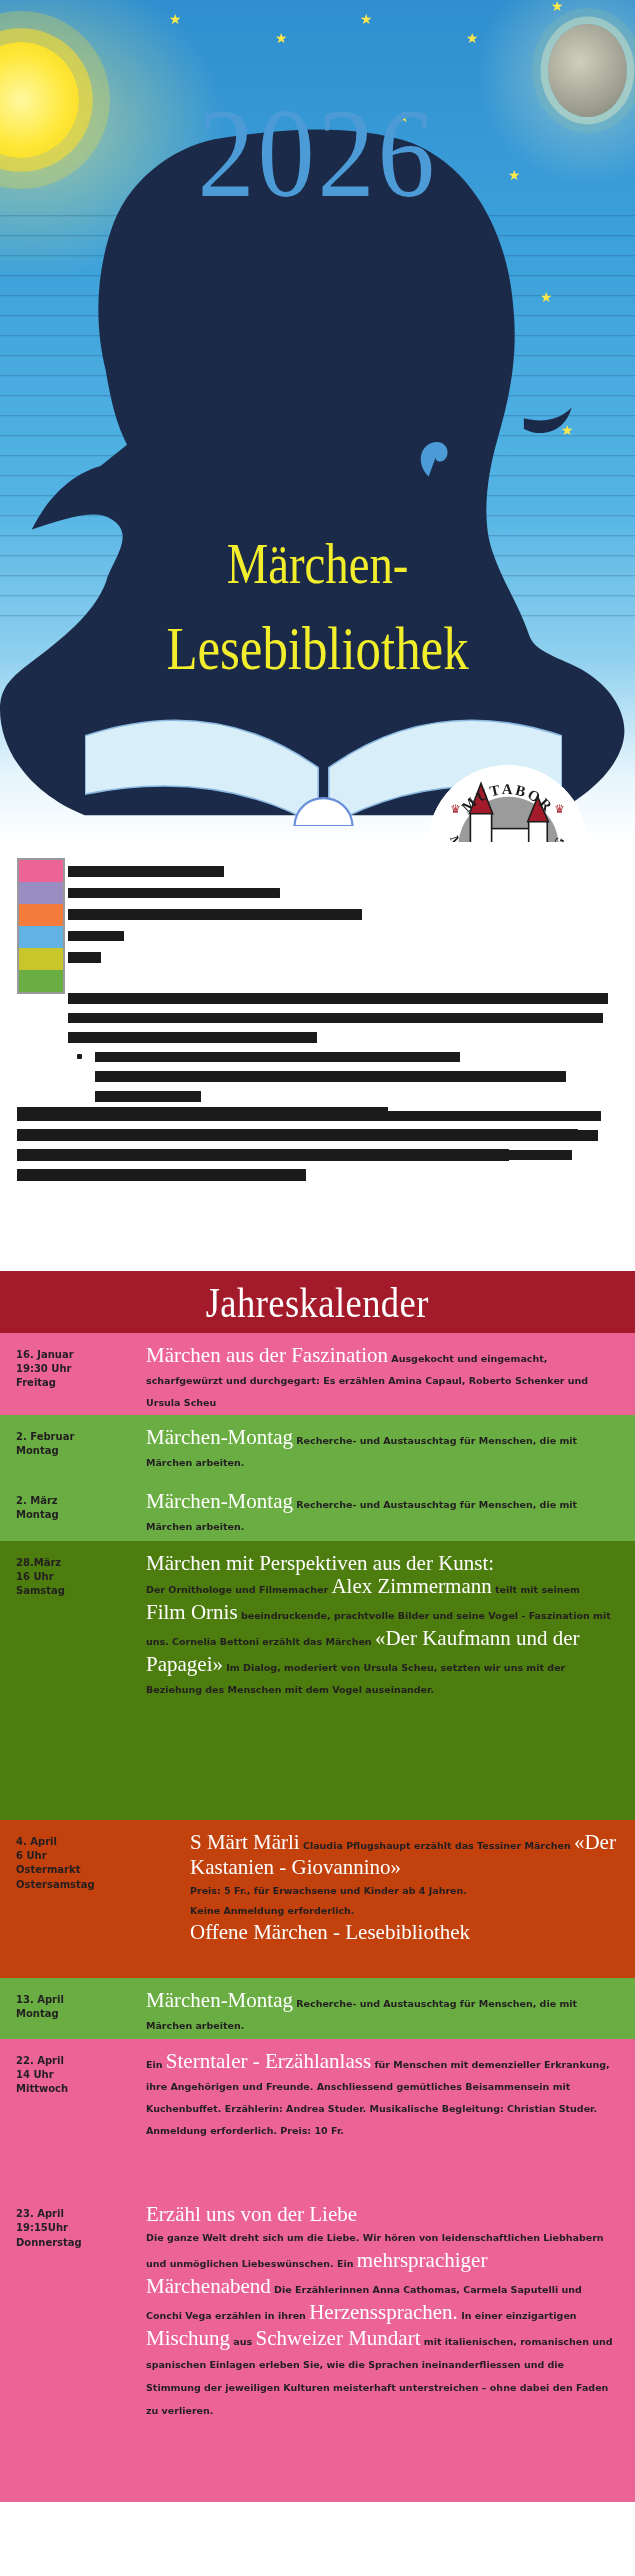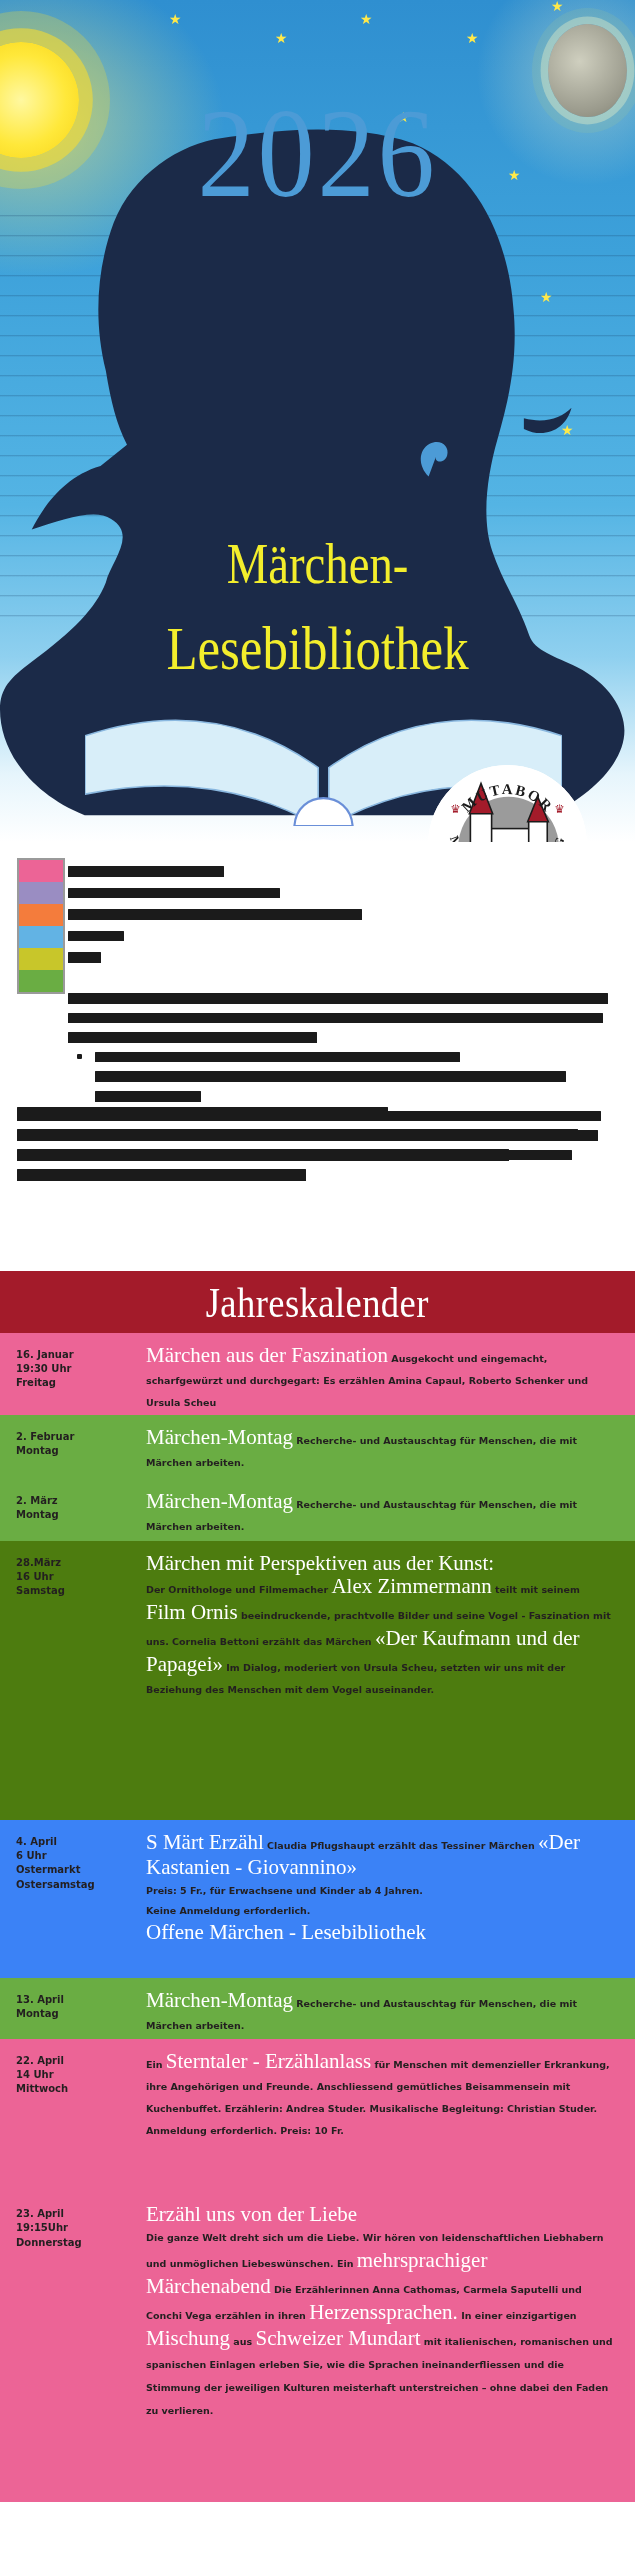--- a/index.html
+++ b/index.html
@@ -55,21 +55,21 @@
 
   
   .cal-header { background: #a31b2a; height: 62px; display: flex; align-items: center; justify-content: center; }
   .cal-header h2 { font-family: "Liberation Serif", serif; font-weight: normal; color: #ffffff;
     font-size: 43px; transform: scaleX(0.85); letter-spacing: 0.5px; }
 
   .event { display: flex; padding: 10.6px 16px 16px 16px; }
   .event.pink { background: #ec6496; }
   .event.green { background: #6aad43; }
   .event.orange { background: #4d7c0f; }
-  .event.purple { background: #3b82f6; }
+  .event.purple { background: #c2410c; gap: 44px; }
   .ev-date { width: 130px; flex: none; font-family: "DejaVu Sans", sans-serif; font-weight: bold;
     font-size: 10px; line-height: 14.3px; color: #231f20; padding-top: 4.2px; }
   .ev-date span { display: block; }
   .ev-body { width: 471px; font-family: "DejaVu Sans", sans-serif; font-size: 9.5px; line-height: 22px; color: #231f20; font-weight: bold; }
   .hl { font-family: "Liberation Serif", serif; font-weight: normal; color: #ffffff; font-size: 21px; line-height: 23px; }
   .block { display: block; }
 </style>
 </head>
 <body>
 
@@ -234,21 +234,21 @@
   </div>
 
   <div class="event purple" style="height:158px">
     <div class="ev-date">
       <span>4. April</span>
       <span>6 Uhr</span>
       <span>Ostermarkt</span>
       <span>Ostersamstag</span>
     </div>
     <div class="ev-body" style="line-height:20px">
-      <span class="hl">S Märt Erzähl</span>
+      <span class="hl">S Märt Märli</span>
       <span>Claudia Pflugshaupt erzählt das Tessiner Märchen</span>
       <span class="hl">«Der Kastanien - Giovannino»</span>
       <span class="block">Preis: 5 Fr., für Erwachsene und Kinder ab 4 Jahren.</span>
       <span class="block">Keine Anmeldung erforderlich.</span>
       <span class="hl block">Offene Märchen - Lesebibliothek</span>
     </div>
   </div>
 
   <div class="event green" style="height:61px">
     <div class="ev-date">

